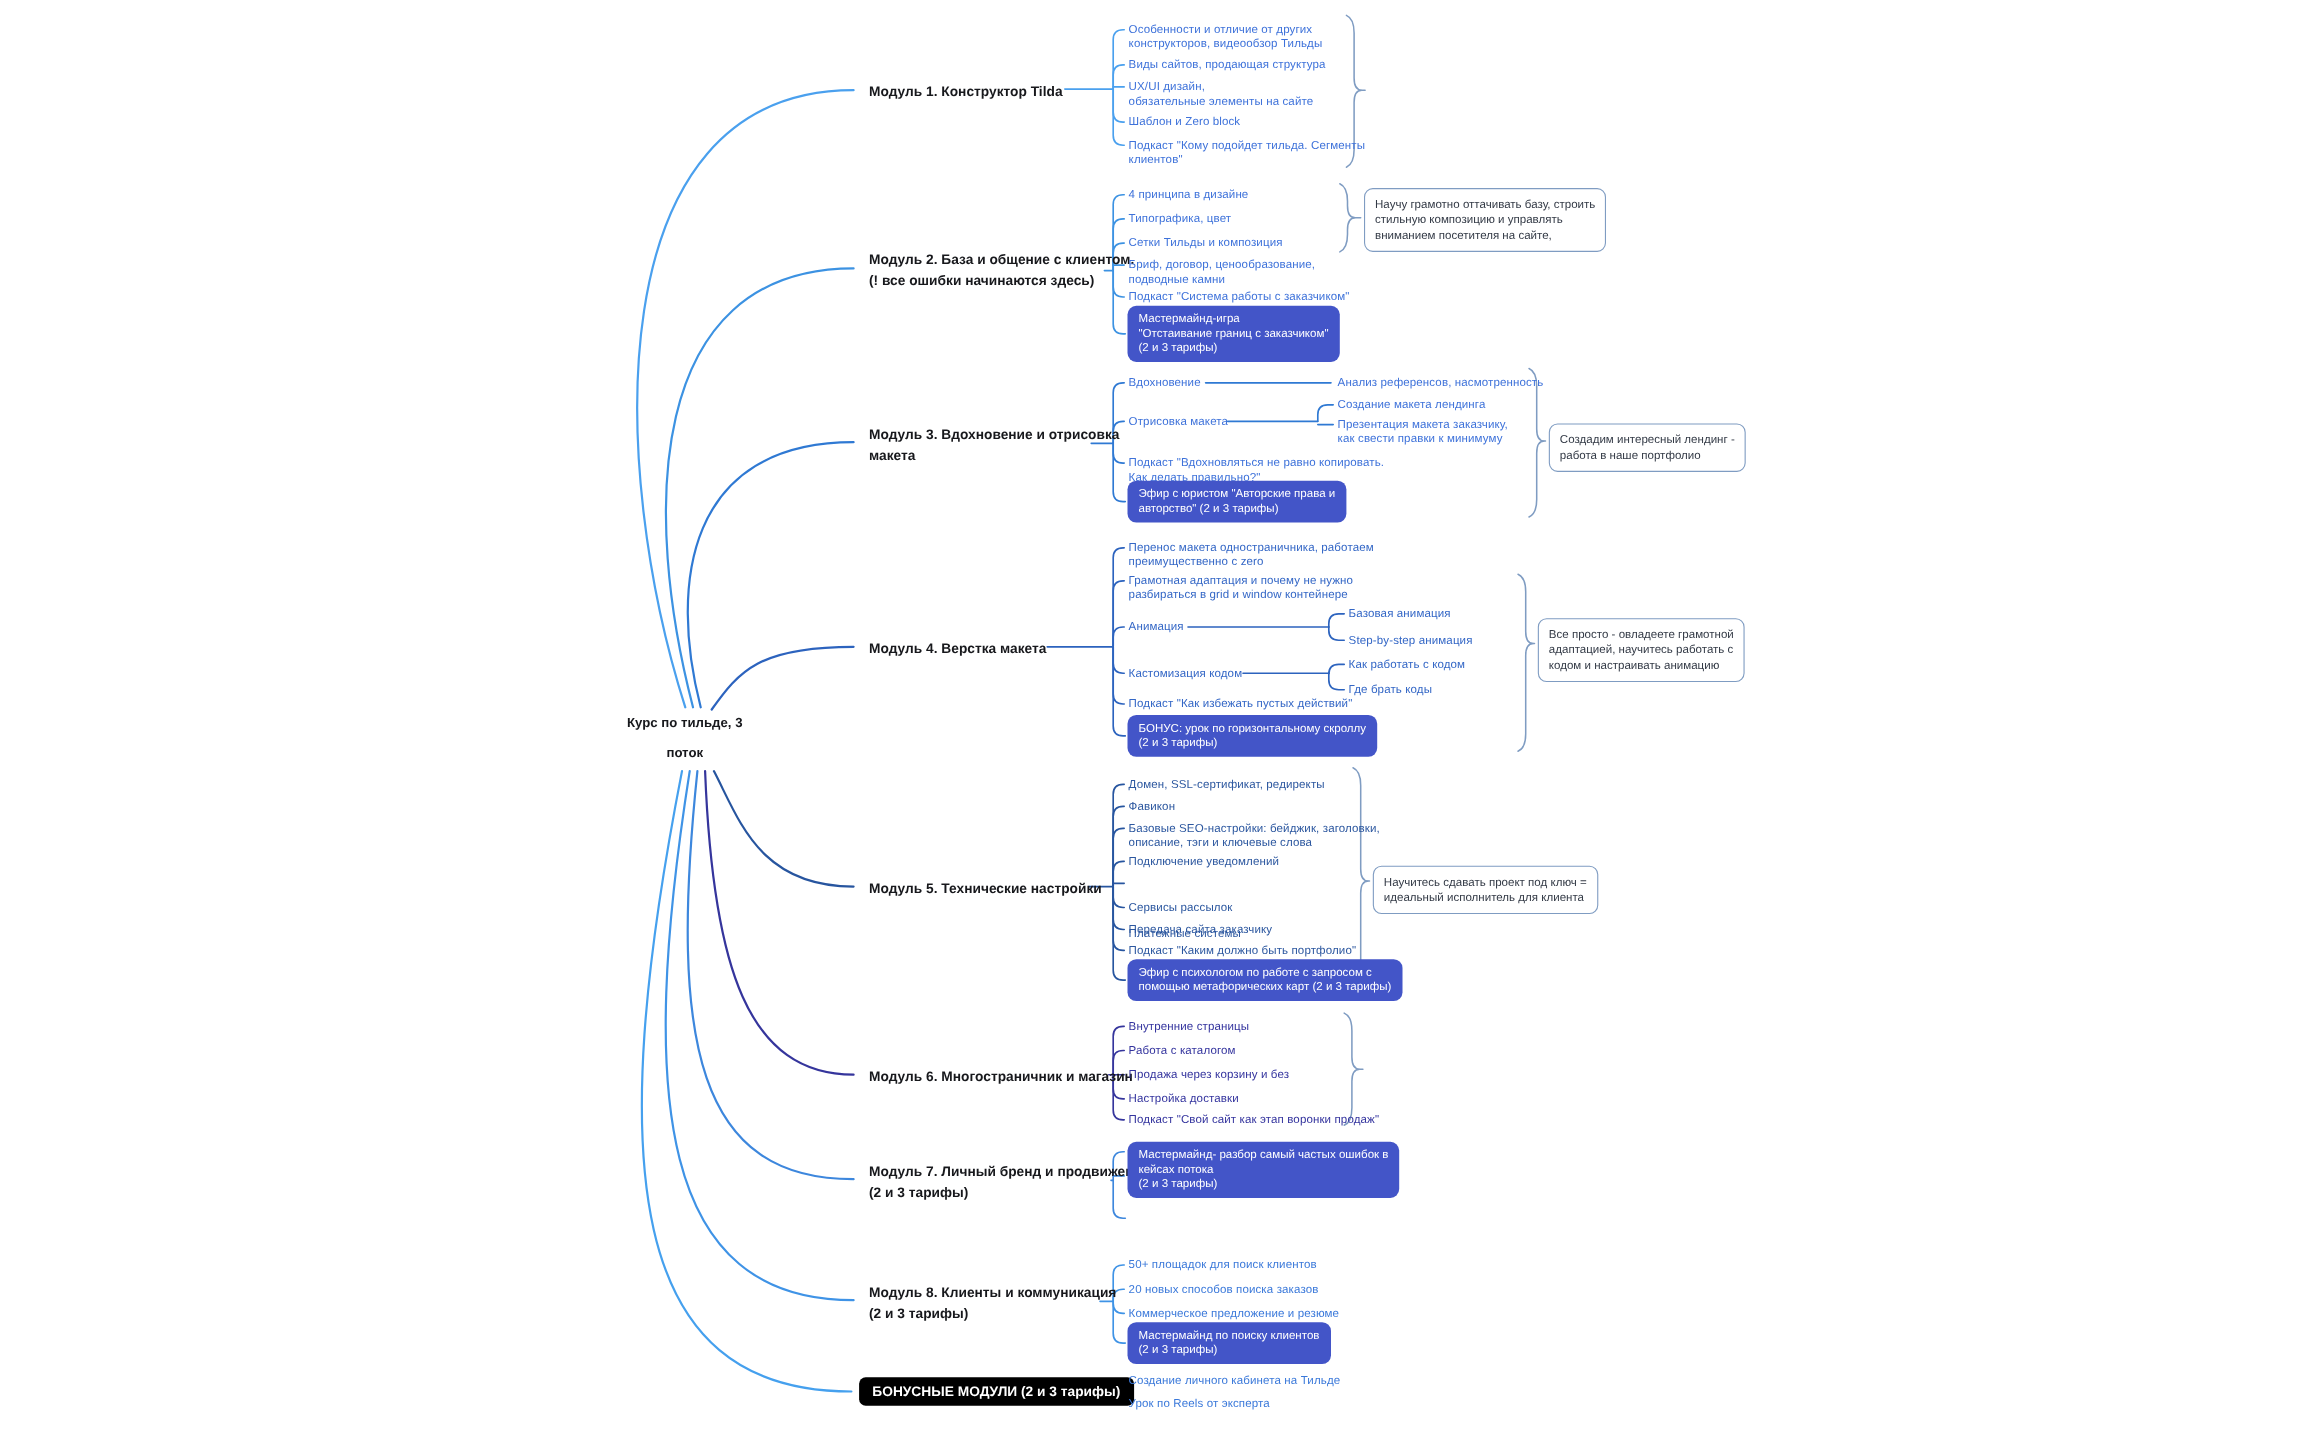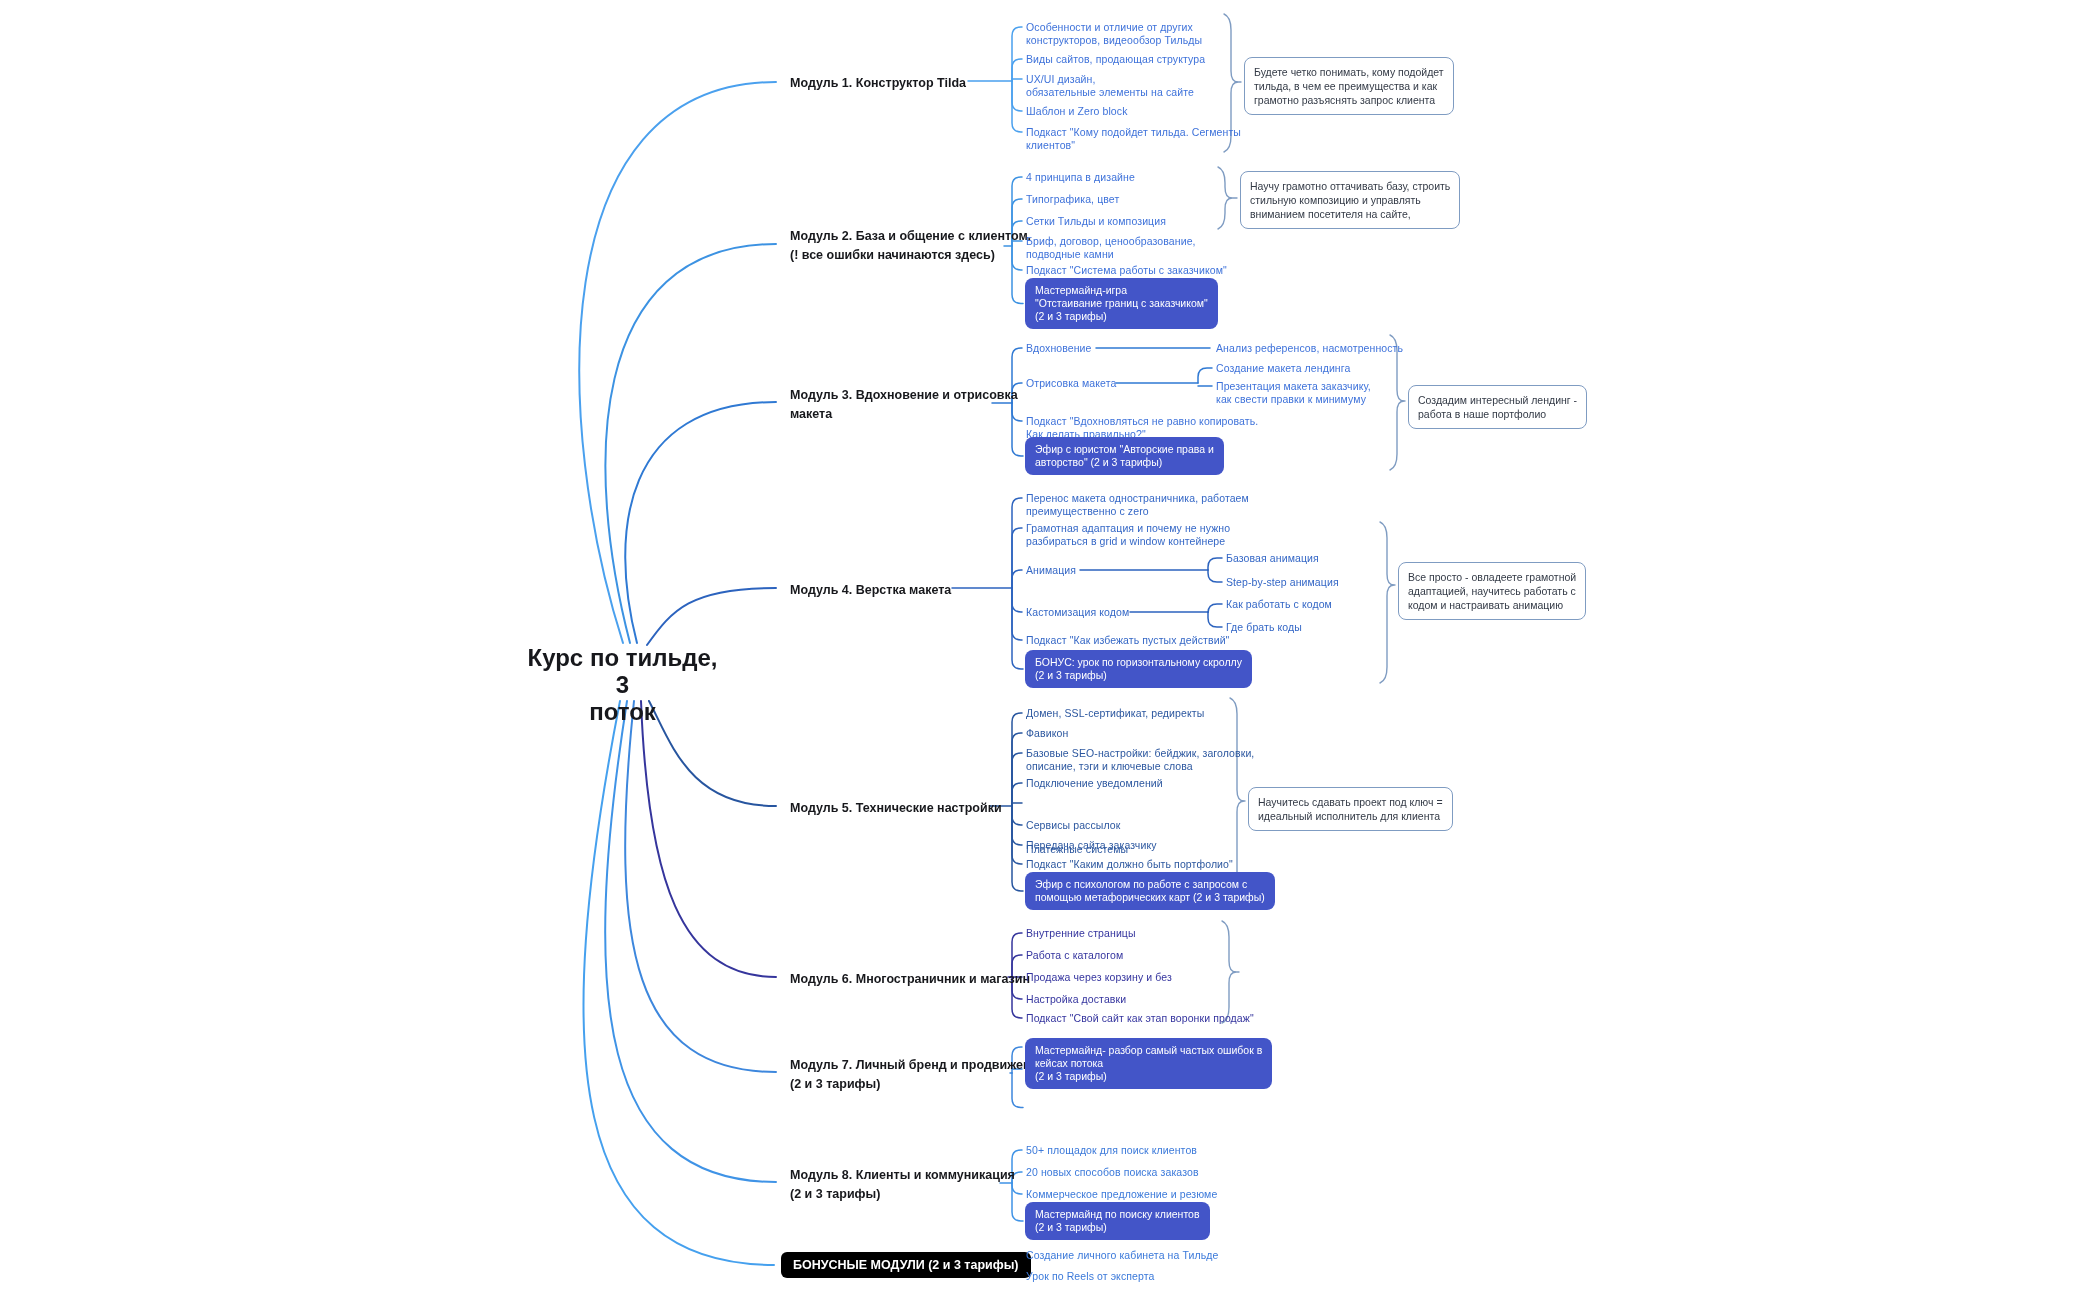--- a/index.html
+++ b/index.html
@@ -1,20 +1,20 @@
 <!DOCTYPE html>
 <html><head>
 <meta charset="utf-8">
 <style>
   html,body{margin:0;padding:0;background:#fff;}
   #canvas{position:relative;width:2100px;height:1300px;background:#ffffff;
           font-family:"Liberation Sans",sans-serif;overflow:hidden;}
   #wires{position:absolute;left:0;top:0;width:2100px;height:1300px;}
   .node{position:absolute;white-space:pre-line;}
-  .central{font-size:24px;font-weight:600;color:#17181c;text-align:center;line-height:27px;}
+  .central{font-size:12px;font-weight:600;color:#17181c;text-align:center;line-height:27px;}
   .module-label{font-size:12.5px;font-weight:700;color:#17181c;line-height:19px;}
   .topic{font-size:10.5px;line-height:13px;letter-spacing:.1px;}
   .subtopic{font-size:10.5px;line-height:13px;letter-spacing:.1px;}
   .hl{background:#4355c8;color:#ffffff;border-radius:8px;padding:6px 10px;
       font-size:10.5px;line-height:13px;}
   .note{background:#ffffff;border:1.5px solid #7f9cc2;border-radius:8px;
         padding:7px 9px;font-size:10.5px;line-height:14px;color:#333a46;white-space:pre;}
   .blackbox{background:#000000;color:#ffffff;border-radius:6px;padding:5px 12px;
         font-size:12.5px;font-weight:700;line-height:16px;white-space:pre;}
 </style>
@@ -112,23 +112,20 @@
 поток</div>
 <div class="node module-label" style="left: 790px; top: 74px;">Модуль 1. Конструктор Tilda</div>
     <div class="node topic" style="left: 1026px; top: 21px; color: rgb(62, 114, 218);">Особенности и отличие от других
 конструкторов, видеообзор Тильды</div>
     <div class="node topic" style="left: 1026px; top: 53px; color: rgb(62, 114, 218);">Виды сайтов, продающая структура</div>
     <div class="node topic" style="left: 1026px; top: 73px; color: rgb(62, 114, 218);">UX/UI дизайн,
 обязательные элементы на сайте</div>
     <div class="node topic" style="left: 1026px; top: 105px; color: rgb(62, 114, 218);">Шаблон и Zero block</div>
     <div class="node topic" style="left: 1026px; top: 126px; color: rgb(62, 114, 218);">Подкаст "Кому подойдет тильда. Сегменты
 клиентов"</div>
-    <div class="node note" style="left: 1244px; top: 57px;">Будете четко понимать, кому подойдет
-тильда, в чем ее преимущества и как
-грамотно разъяснять запрос клиента</div>
     <div class="node module-label" style="left: 790px; top: 227px;">Модуль 2. База и общение с клиентом.
 (! все ошибки начинаются здесь)</div>
     <div class="node topic" style="left: 1026px; top: 171px; color: rgb(62, 114, 218);">4 принципа в дизайне</div>
     <div class="node topic" style="left: 1026px; top: 193px; color: rgb(62, 114, 218);">Типографика, цвет</div>
     <div class="node topic" style="left: 1026px; top: 215px; color: rgb(62, 114, 218);">Сетки Тильды и композиция</div>
     <div class="node topic" style="left: 1026px; top: 235px; color: rgb(62, 114, 218);">Бриф, договор, ценообразование,
 подводные камни</div>
     <div class="node topic" style="left: 1026px; top: 264px; color: rgb(62, 114, 218);">Подкаст "Система работы с заказчиком"</div>
     <div class="node hl" style="left: 1025px; top: 278px;">Мастермайнд-игра
 "Отстаивание границ с заказчиком"

